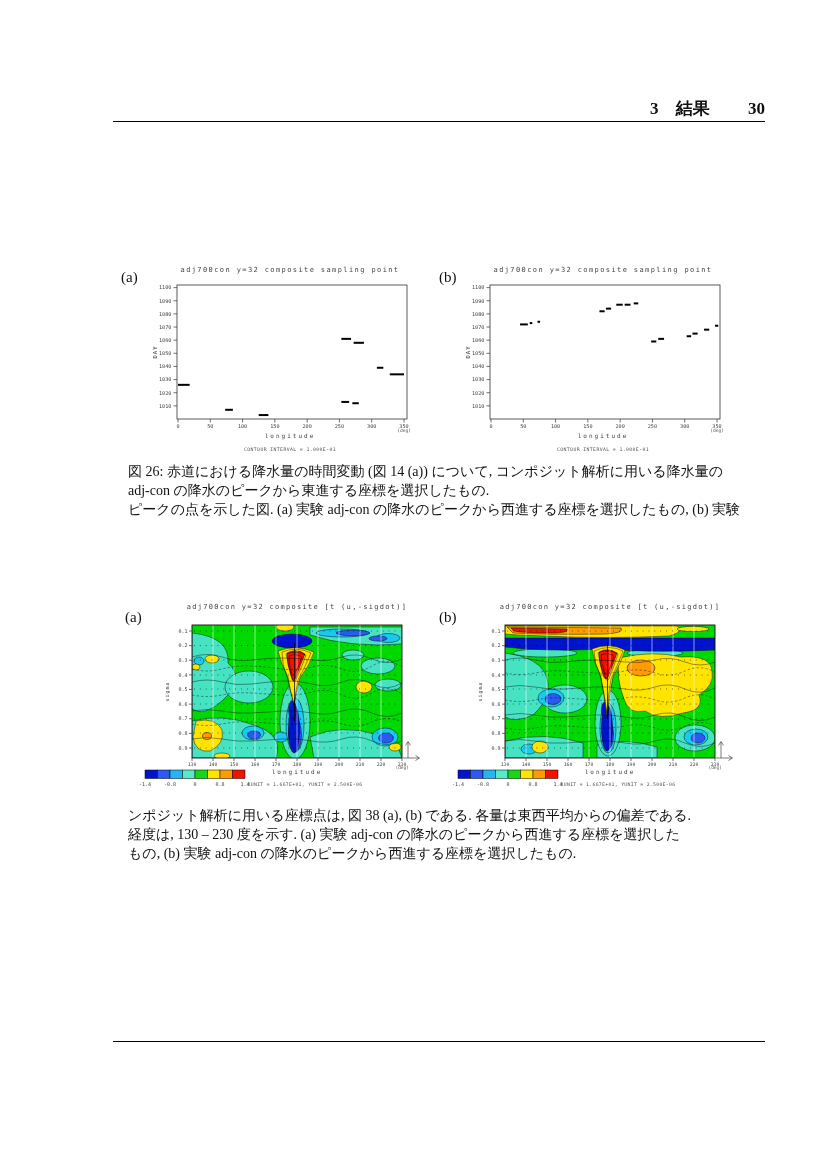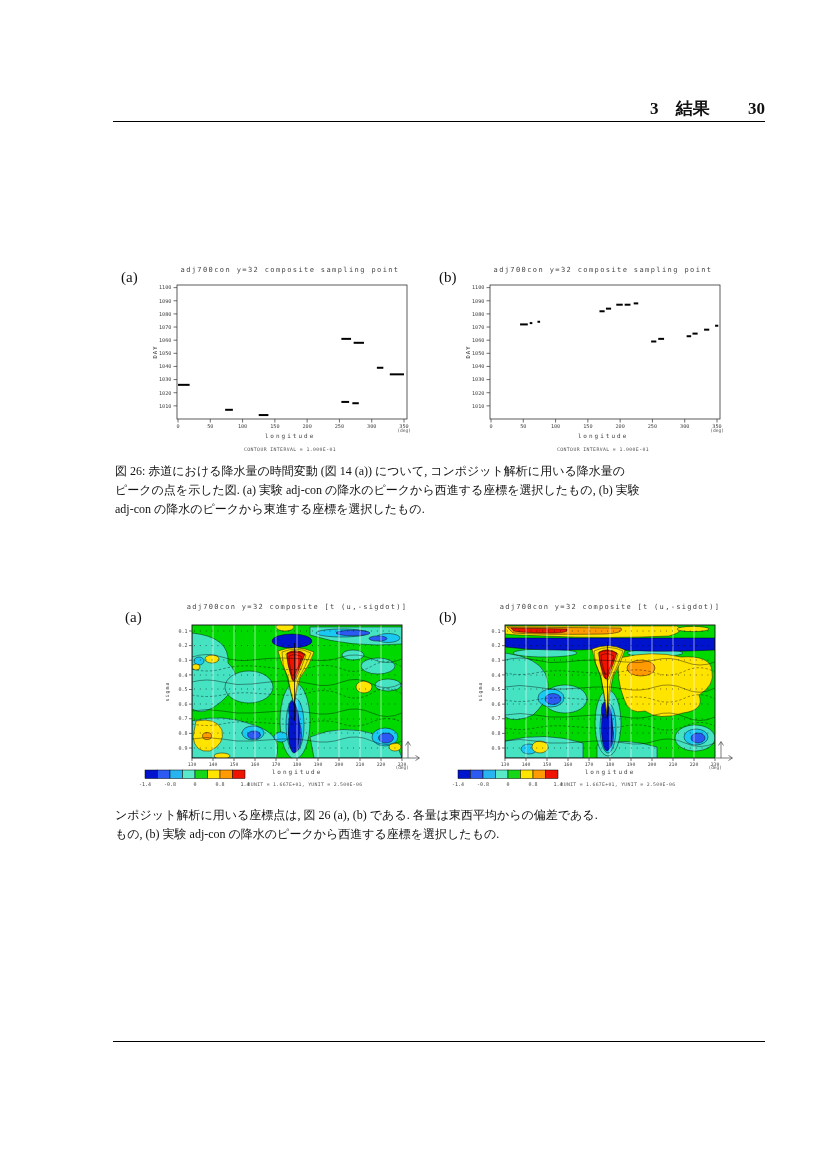--- a/index.html
+++ b/index.html
@@ -6,21 +6,21 @@
   #page{position:relative;width:826px;height:1169px;background:#ffffff;overflow:hidden;
         font-family:"Liberation Serif","DejaVu Serif",serif;color:#111;}
   .hdr{position:absolute;left:113px;top:97px;width:652px;text-align:right;
        font-weight:bold;font-size:17px;}
   .hdr .sec{margin-right:13px;}
   .hdr .ttl{margin-right:34px;}
   .rule{position:absolute;left:113px;width:652px;height:1.2px;background:#000;}
   .panel-label{position:absolute;font-size:15px;font-style:normal;}
   svg.chart{position:absolute;width:285px;height:200px;overflow:visible;
             font-family:"DejaVu Sans Mono","Liberation Mono",monospace;}
-  .cap{position:absolute;left:115px;width:654px;font-size:12px;line-height:19.2px;}
+  .cap{position:absolute;left:128px;width:654px;font-size:14px;line-height:19.2px;}
   .cap div{white-space:nowrap;}
   .field>*{stroke:#000;stroke-width:.45;}
   .sq{fill:none;stroke:#000;stroke-width:.4;}
   .sqd{fill:none;stroke:#000;stroke-width:.4;stroke-dasharray:2.5 2;}
   .dots{stroke:#000;stroke-width:.75;stroke-dasharray:.7 5.2;}
   .grid{stroke:#fff;stroke-width:1;opacity:.55;}
   .cl{stroke:#000;stroke-width:.7;}
 </style>
 </head>
 <body>
@@ -143,22 +143,22 @@
       <line x1="201.13714285714286" y1="79.49019607843137" x2="206.30285714285714" y2="79.49019607843137" stroke="#000" stroke-width="2"></line>
       <line x1="208.23999999999998" y1="76.86274509803921" x2="214.05142857142857" y2="76.86274509803921" stroke="#000" stroke-width="2"></line>
       <line x1="236.65142857142857" y1="74.23529411764706" x2="241.17142857142855" y2="74.23529411764706" stroke="#000" stroke-width="2"></line>
       <line x1="242.46285714285713" y1="71.6078431372549" x2="247.62857142857143" y2="71.6078431372549" stroke="#000" stroke-width="2"></line>
       <line x1="254.0857142857143" y1="67.66666666666667" x2="259.25142857142856" y2="67.66666666666667" stroke="#000" stroke-width="2"></line>
       <line x1="265.0628571428571" y1="63.725490196078425" x2="268.2914285714286" y2="63.725490196078425" stroke="#000" stroke-width="2"></line>
     </svg>
 
   <div class="cap" style="top:462px">
     <div>図 26: 赤道における降水量の時間変動 (図 14 (a)) について, コンポジット解析に用いる降水量の</div>
+    <div>adj-con の降水のピークから東進する座標を選択したもの.</div>
     <div>ピークの点を示した図. (a) 実験 adj-con の降水のピークから西進する座標を選択したもの, (b) 実験</div>
-    <div>adj-con の降水のピークから東進する座標を選択したもの.</div>
   </div>
 
   <div class="panel-label" style="left:125px;top:609px">(a)</div>
   <div class="panel-label" style="left:439px;top:609px">(b)</div>
 
   <svg class="chart" style="left:137px;top:600px" viewBox="0 0 285 200">
     <defs>
         <clipPath id="clipA">
           <rect x="0" y="0" width="210" height="133"></rect>
         </clipPath>
@@ -457,18 +457,19 @@
       <text x="8" y="186" font-size="5" text-anchor="middle" fill="#444">-1.4</text>
       <text x="33" y="186" font-size="5" text-anchor="middle" fill="#444">-0.8</text>
       <text x="58" y="186" font-size="5" text-anchor="middle" fill="#444">0</text>
       <text x="83" y="186" font-size="5" text-anchor="middle" fill="#444">0.8</text>
       <text x="108" y="186" font-size="5" text-anchor="middle" fill="#444">1.4</text>
       <path d="M271,158 L271,142 M268.5,145.5 L271,141.5 L273.5,145.5" fill="none" stroke="#444" stroke-width="0.7"></path>
       <path d="M266,158 L282,158 M278.5,155.5 L282.5,158 L278.5,160.5" fill="none" stroke="#444" stroke-width="0.7"></path>
     </svg>
 
   <div class="cap" style="top:806px">
-    <div>ンポジット解析に用いる座標点は, 図 26 (a), (b) である. 各量は東西平均からの偏差である.</div>
+    <div>ンポジット解析に用いる座標点は, 図 38 (a), (b) である. 各量は東西平均からの偏差である.</div>
+    <div>経度は, 130 – 230 度を示す. (a) 実験 adj-con の降水のピークから西進する座標を選択した</div>
     <div>もの, (b) 実験 adj-con の降水のピークから西進する座標を選択したもの.</div>
   </div>
 
   <div class="rule" style="top:1041px"></div>
 </div>
 
 </body></html>

